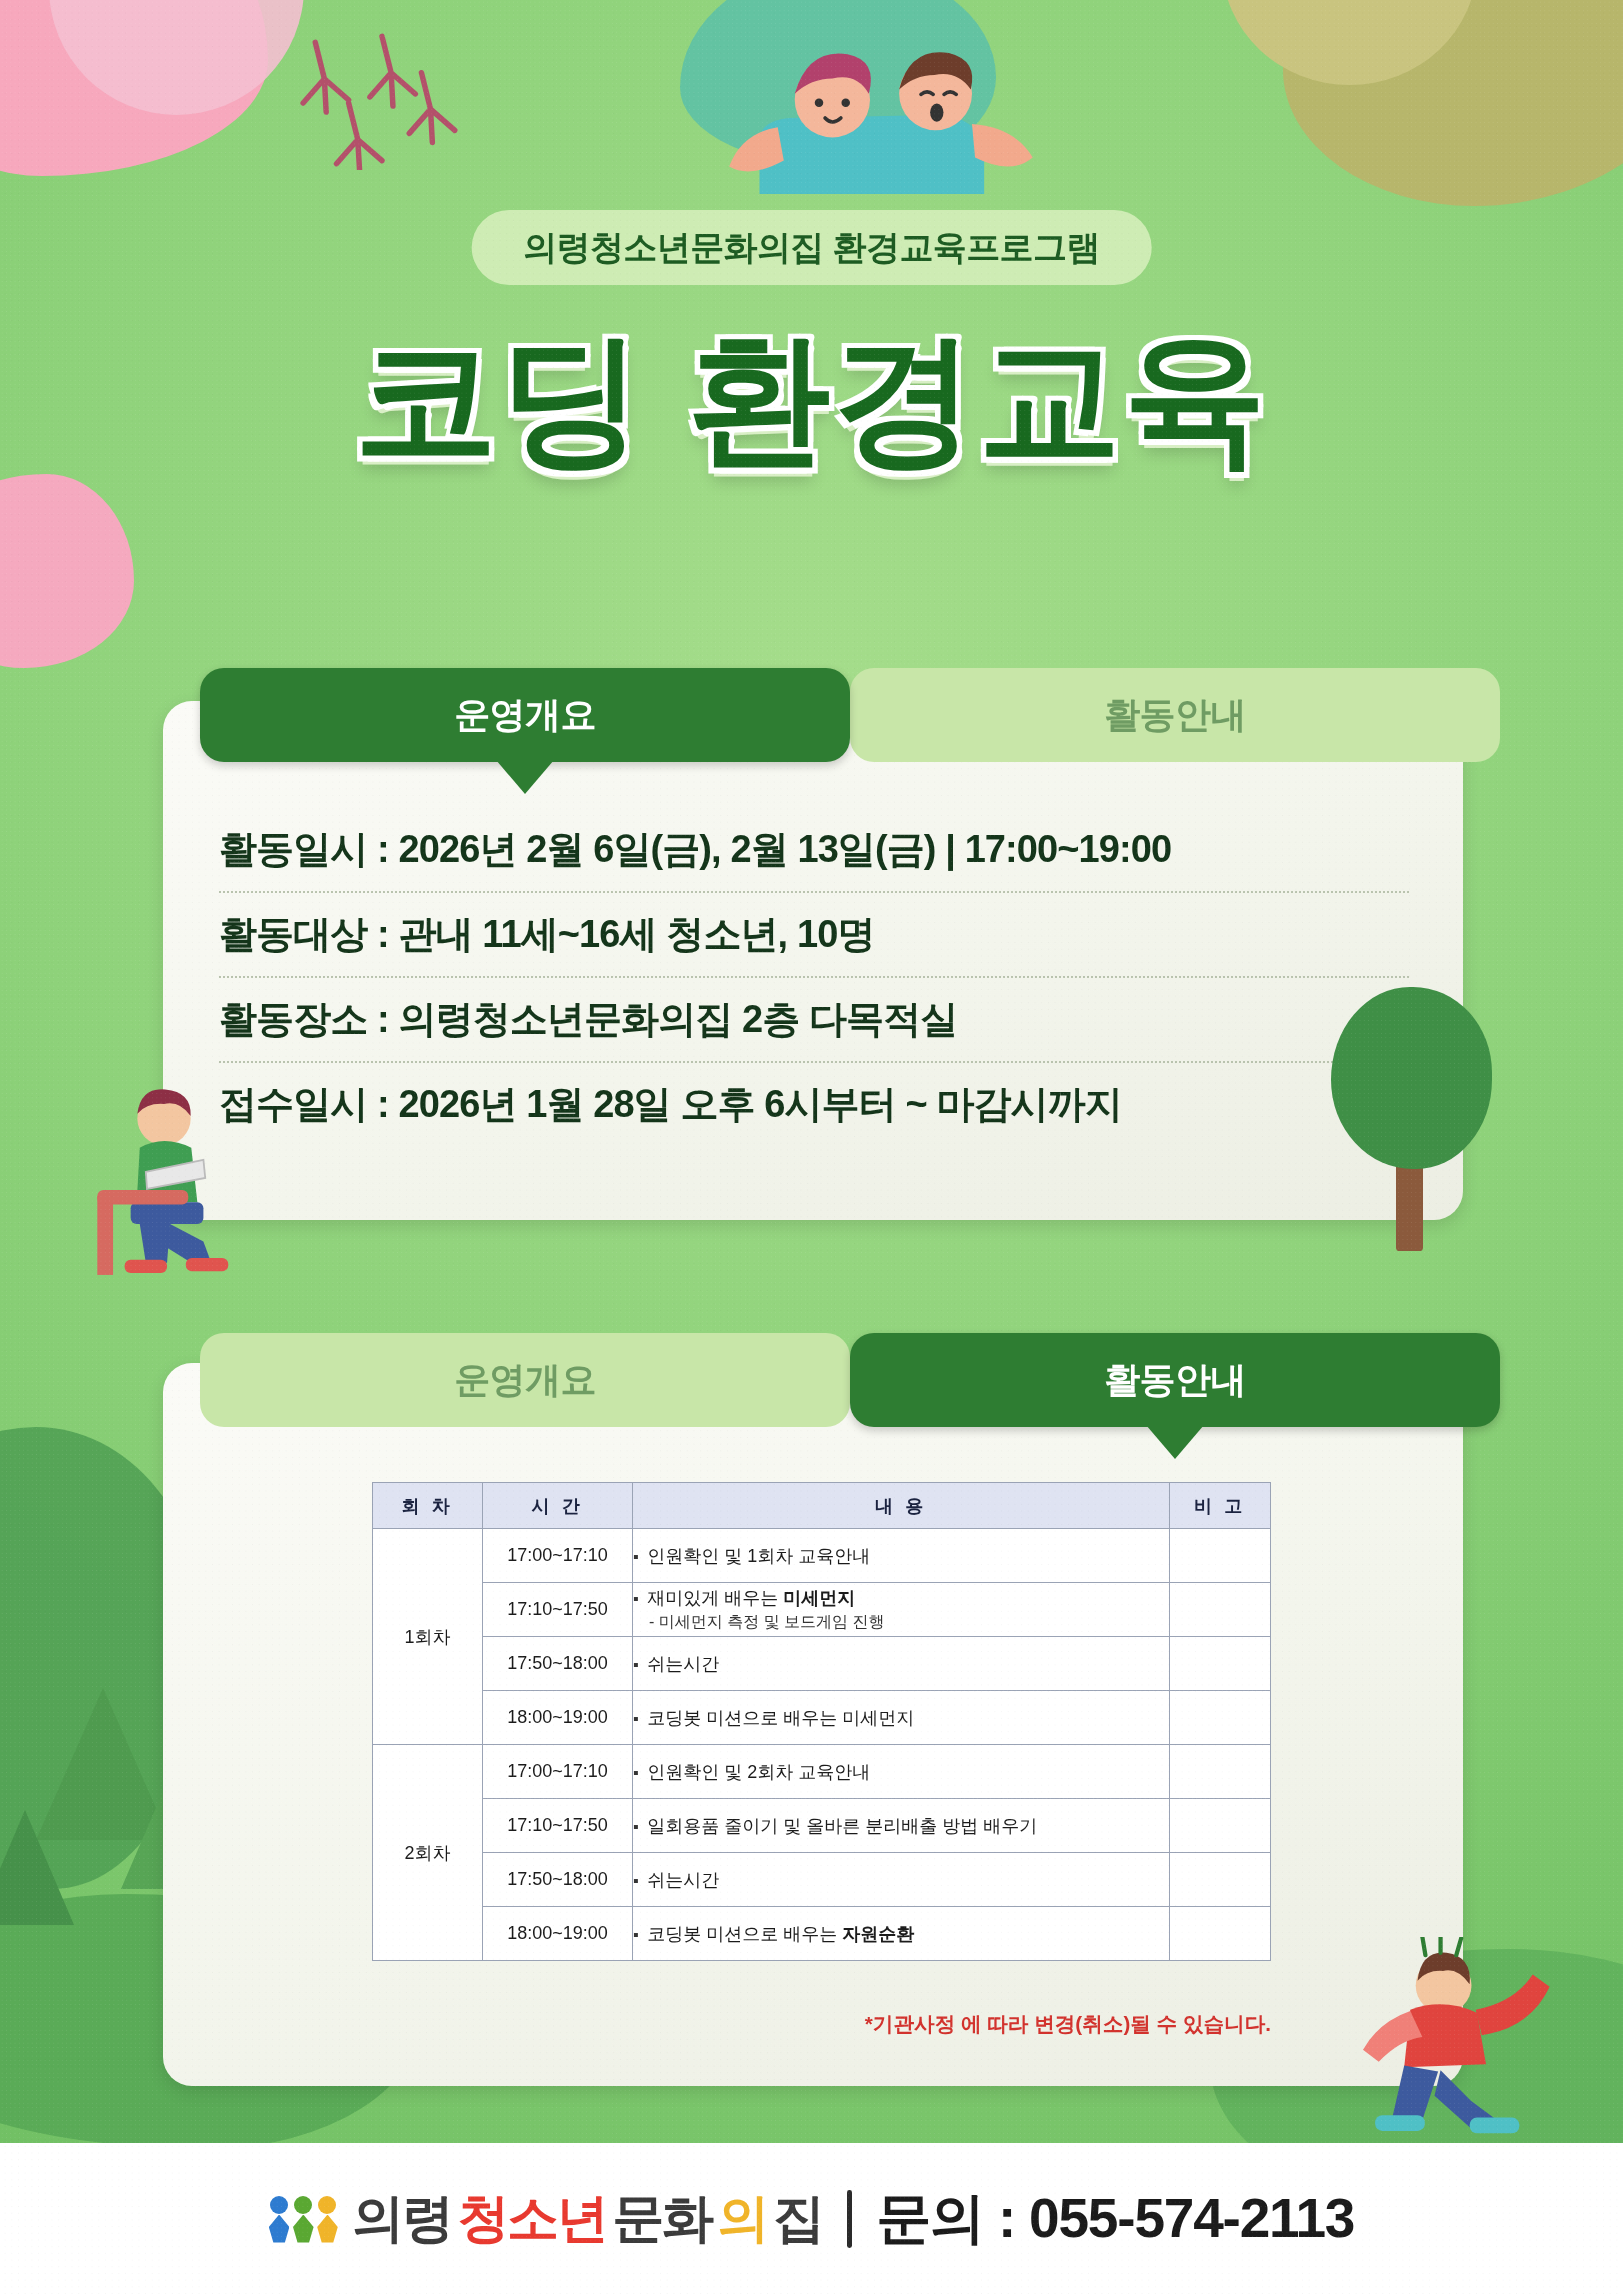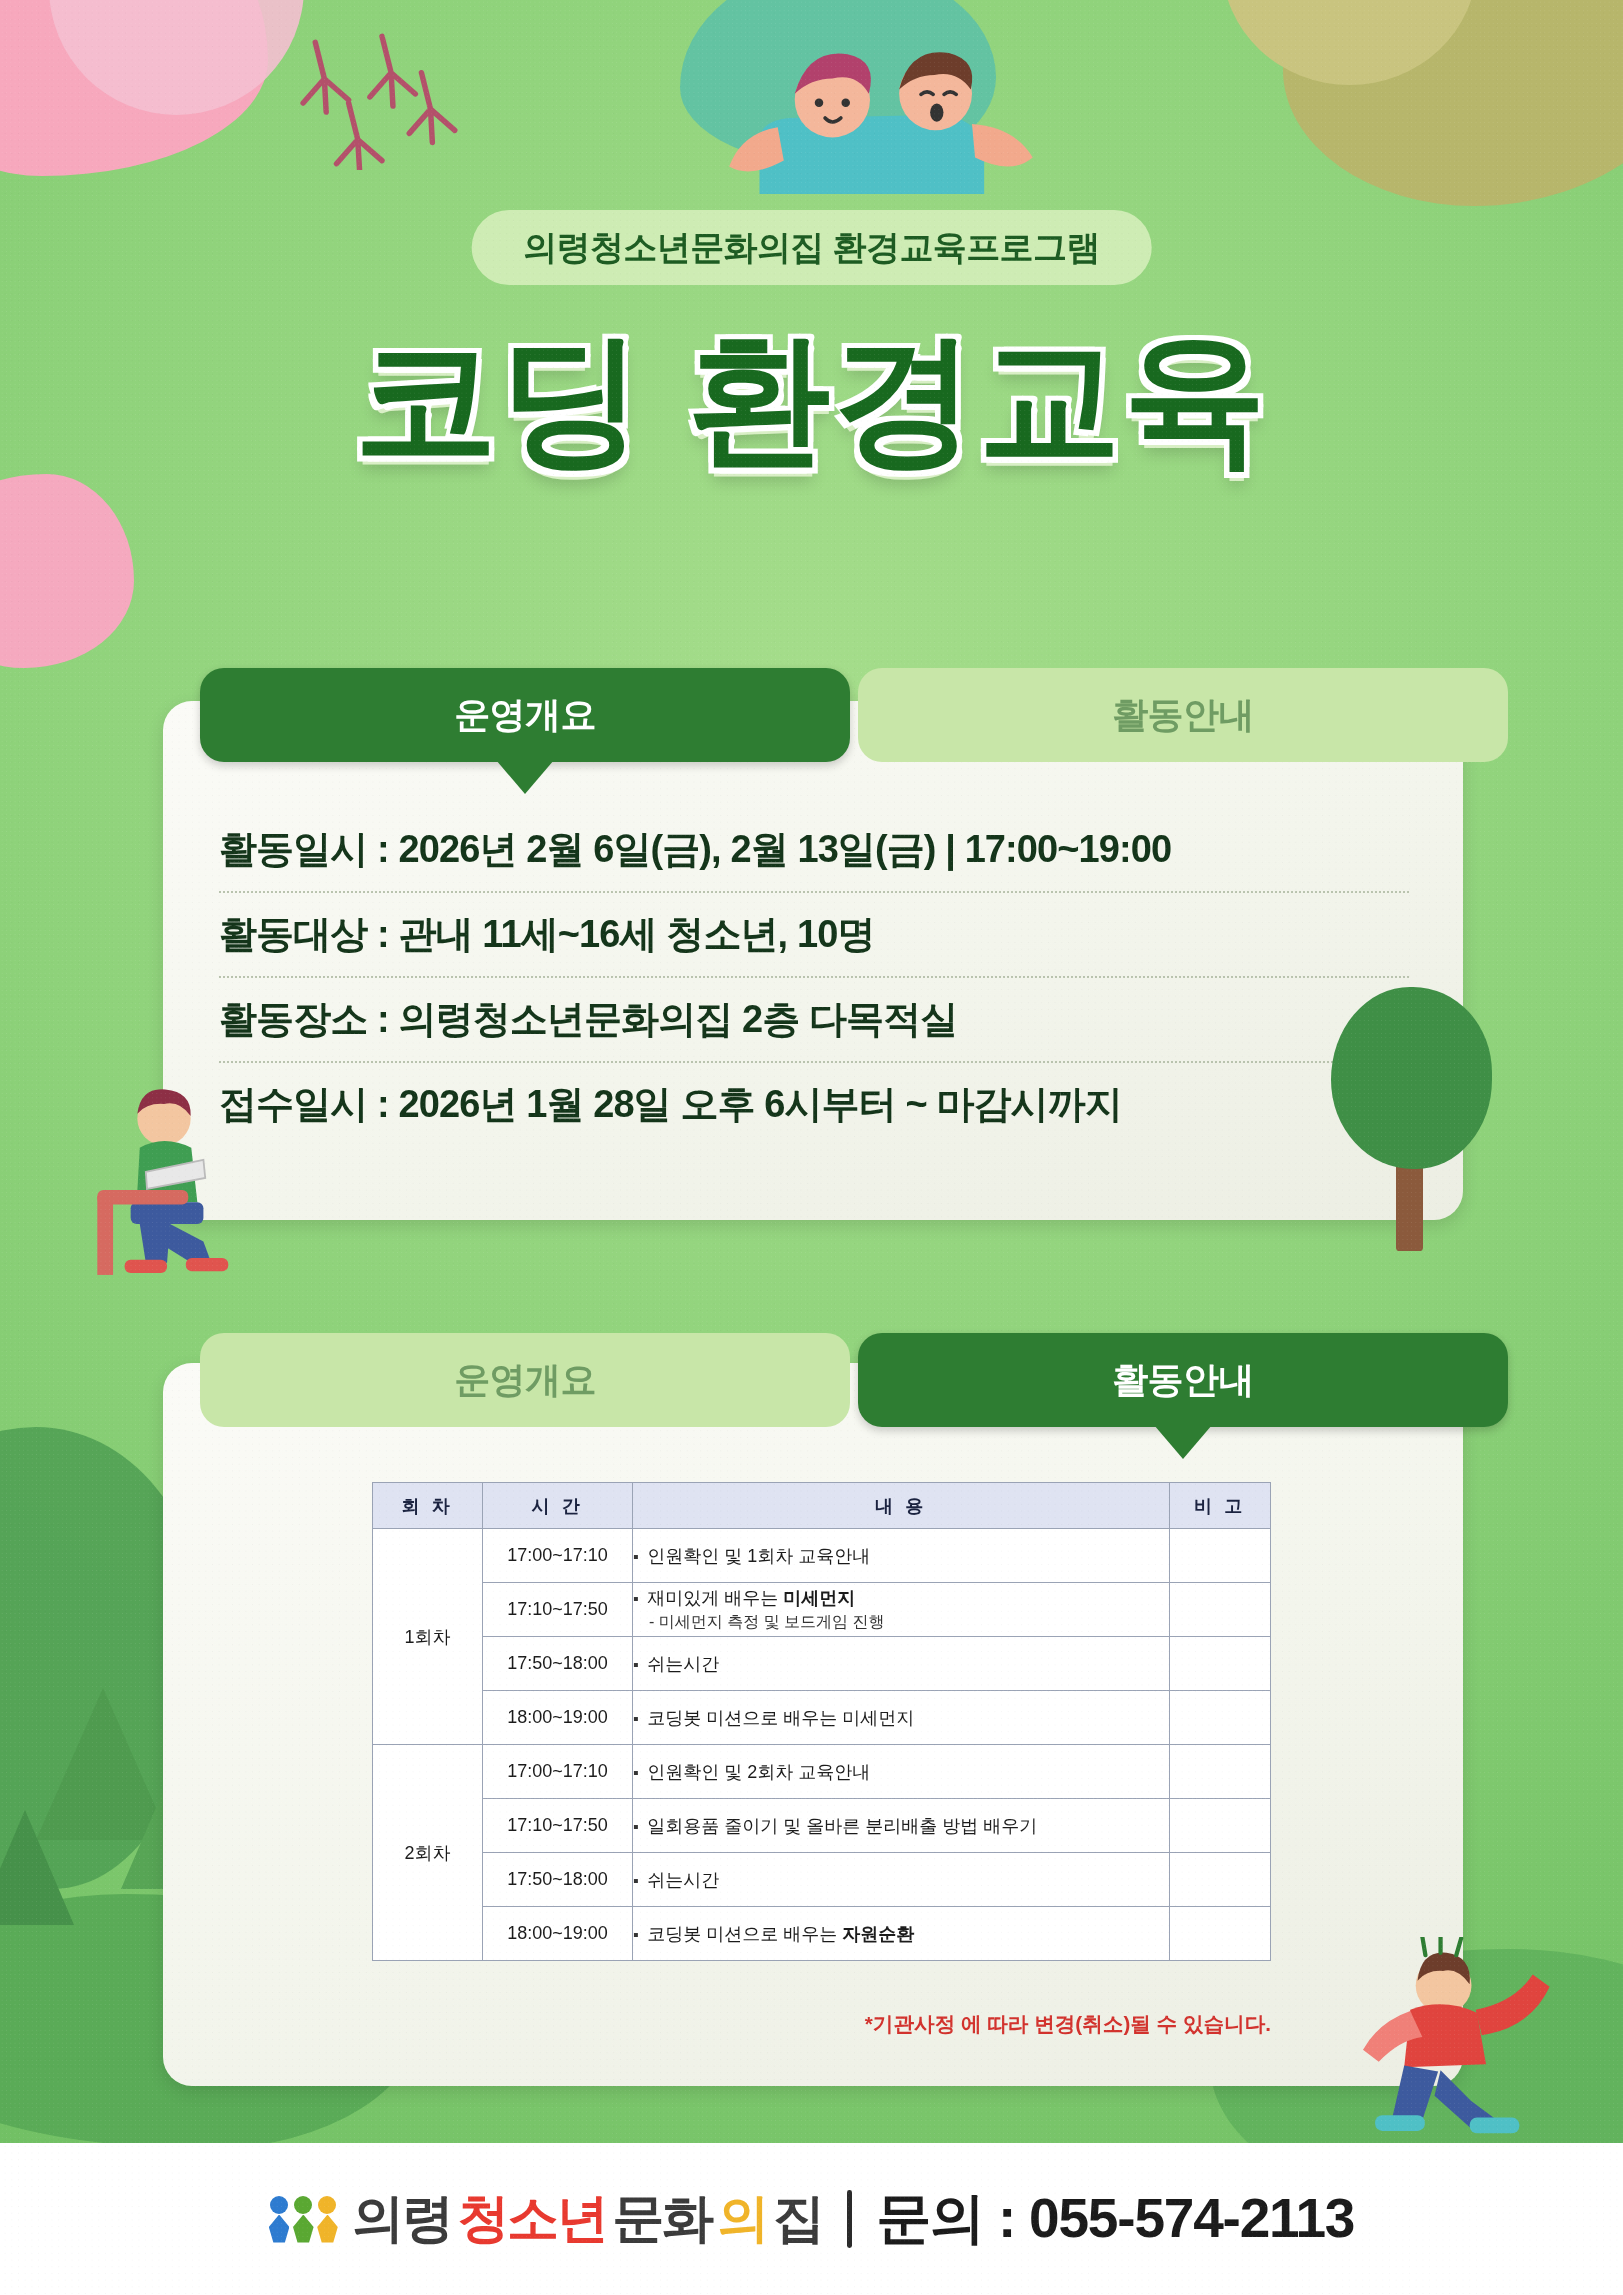--- a/index.html
+++ b/index.html
@@ -152,21 +152,21 @@
     background: linear-gradient(160deg, #fbfbf7 0%, #f3f5ec 55%, #eceee3 100%);
     border-radius: 29px;
     box-shadow: 0 6px 17px rgba(0,0,0,0.12);
   }
   .panel-1 { left: 163px; top: 701px; width: 1300px; height: 519px; }
   .panel-2 { left: 163px; top: 1363px; width: 1300px; height: 723px; }
 
   .tabs {
     position: absolute;
     display: flex;
-    gap: 8px;
+    gap: 0;
     z-index: 5;
   }
   .tab {
     width: 650px;
     height: 94px;
     display: flex;
     align-items: center;
     justify-content: center;
     font-size: 36px;
     font-weight: 700;

